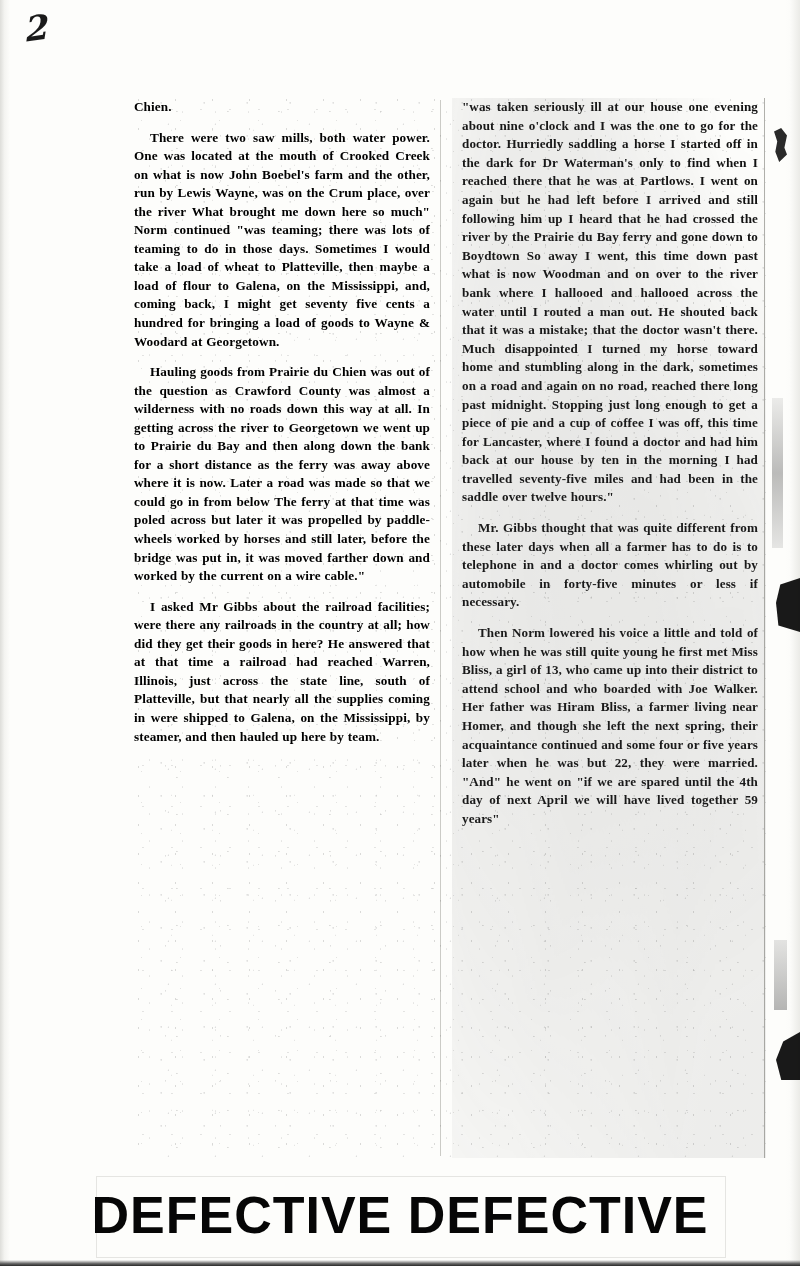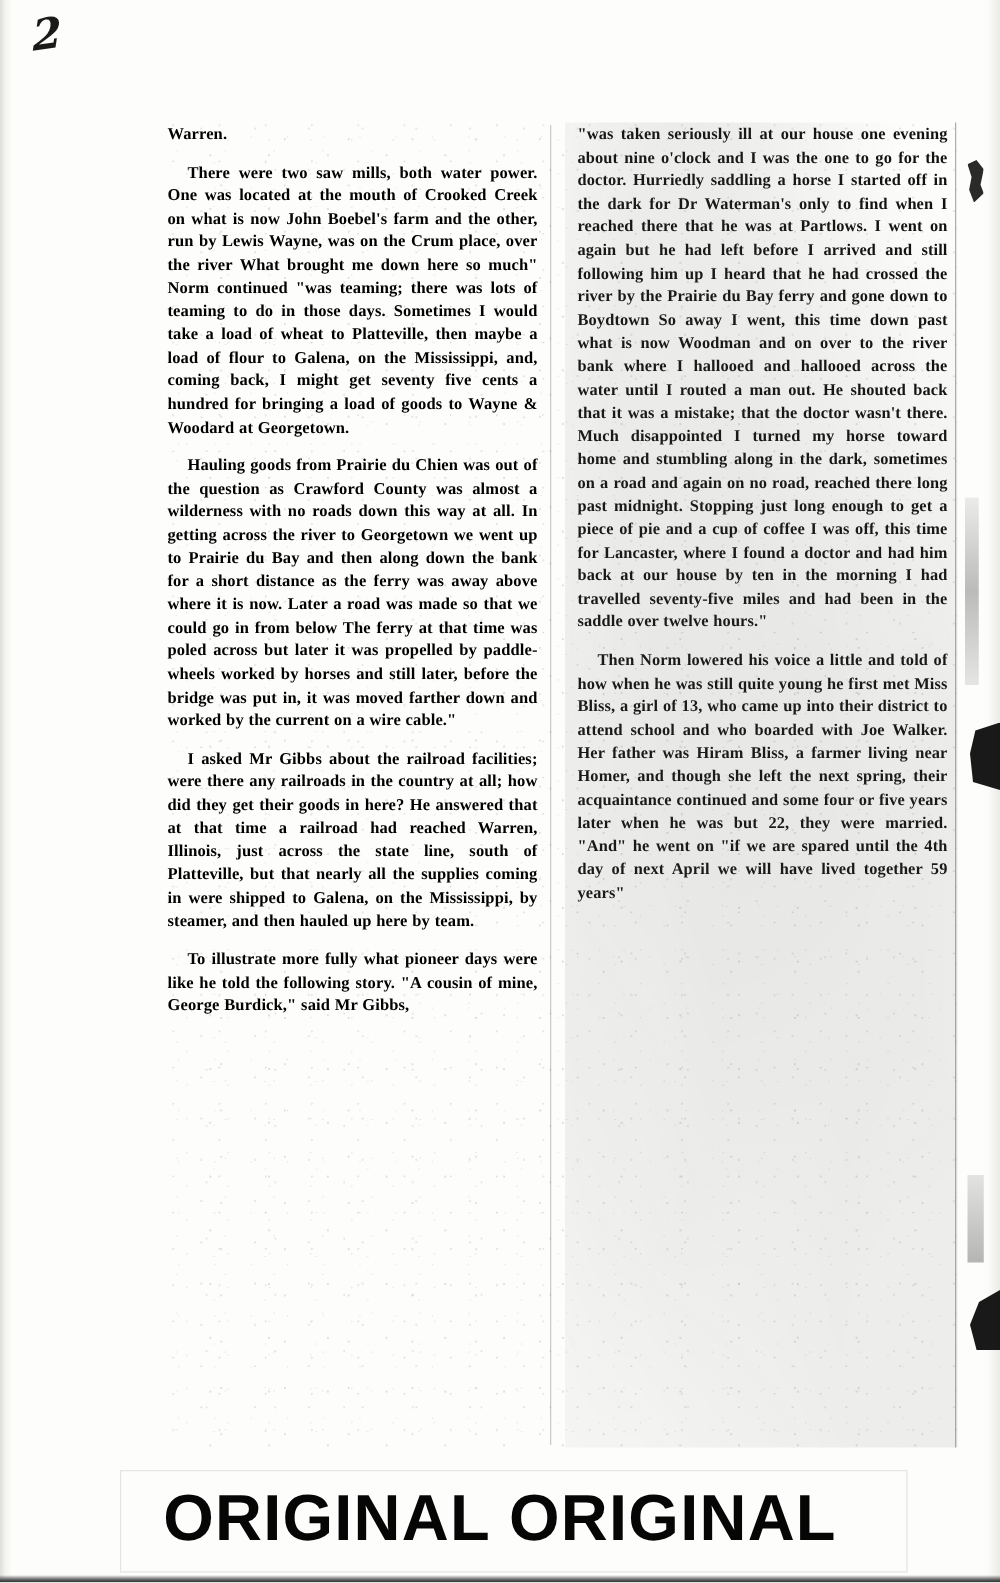--- a/index.html
+++ b/index.html
@@ -236,42 +236,42 @@
   <div class="page-number">2</div>
 
   <div class="clipping">
 
     <div class="col-rule"></div>
     <div class="col-rule-2"></div>
 
     <div class="columns">
 
       <div class="col col-left">
-        <p class="para">Warren.</p>
+        <p class="para">Chien.</p>
         <p class="para indent">There were two saw mills, both water power. One was located at the mouth of Crooked Creek on what is now John Boebel's farm and the other, run by Lewis Wayne, was on the Crum place, over the river What brought me down here so much" Norm continued "was teaming; there was lots of teaming to do in those days. Sometimes I would take a load of wheat to Platteville, then maybe a load of flour to Galena, on the Mississippi, and, coming back, I might get seventy five cents a hundred for bringing a load of goods to Wayne &amp; Woodard at Georgetown.</p>
         <p class="para indent">Hauling goods from Prairie du Chien was out of the question as Crawford County was almost a wilderness with no roads down this way at all. In getting across the river to Georgetown we went up to Prairie du Bay and then along down the bank for a short distance as the ferry was away above where it is now. Later a road was made so that we could go in from below The ferry at that time was poled across but later it was propelled by paddle-wheels worked by horses and still later, before the bridge was put in, it was moved farther down and worked by the current on a wire cable."</p>
         <p class="para indent">I asked Mr Gibbs about the railroad facilities; were there any railroads in the country at all; how did they get their goods in here? He answered that at that time a railroad had reached Warren, Illinois, just across the state line, south of Platteville, but that nearly all the supplies coming in were shipped to Galena, on the Mississippi, by steamer, and then hauled up here by team.</p>
-        <p class="para indent">To illustrate more fully what pioneer days were like he told the following story. "A cousin of mine, George Burdick," said Mr Gibbs,</p>
       </div>
 
       <div class="col col-right">
         <p class="para">"was taken seriously ill at our house one evening about nine o'clock and I was the one to go for the doctor. Hurriedly saddling a horse I started off in the dark for Dr Waterman's only to find when I reached there that he was at Partlows. I went on again but he had left before I arrived and still following him up I heard that he had crossed the river by the Prairie du Bay ferry and gone down to Boydtown So away I went, this time down past what is now Woodman and on over to the river bank where I hallooed and hallooed across the water until I routed a man out. He shouted back that it was a mistake; that the doctor wasn't there. Much disappointed I turned my horse toward home and stumbling along in the dark, sometimes on a road and again on no road, reached there long past midnight. Stopping just long enough to get a piece of pie and a cup of coffee I was off, this time for Lancaster, where I found a doctor and had him back at our house by ten in the morning I had travelled seventy-five miles and had been in the saddle over twelve hours."</p>
+        <p class="para indent">Mr. Gibbs thought that was quite different from these later days when all a farmer has to do is to telephone in and a doctor comes whirling out by automobile in forty-five minutes or less if necessary.</p>
         <p class="para indent">Then Norm lowered his voice a little and told of how when he was still quite young he first met Miss Bliss, a girl of 13, who came up into their district to attend school and who boarded with Joe Walker. Her father was Hiram Bliss, a farmer living near Homer, and though she left the next spring, their acquaintance continued and some four or five years later when he was but 22, they were married. "And" he went on "if we are spared until the 4th day of next April we will have lived together 59 years"</p>
       </div>
 
     </div>
 
     <div class="mottle-right"></div>
     <div class="speckle"></div>
   </div>
 
   <div class="artifact artifact-a"></div>
   <div class="artifact artifact-b"></div>
   <div class="artifact artifact-c"></div>
   <div class="artifact artifact-d"></div>
   <div class="artifact artifact-e"></div>
 
   <div class="stamp-box"></div>
   <div class="stamp-wrap">
-    <span class="stamp">ORIGINAL ORIGINAL</span>
+    <span class="stamp">DEFECTIVE DEFECTIVE</span>
   </div>
 
 </div>
 
 </body></html>

